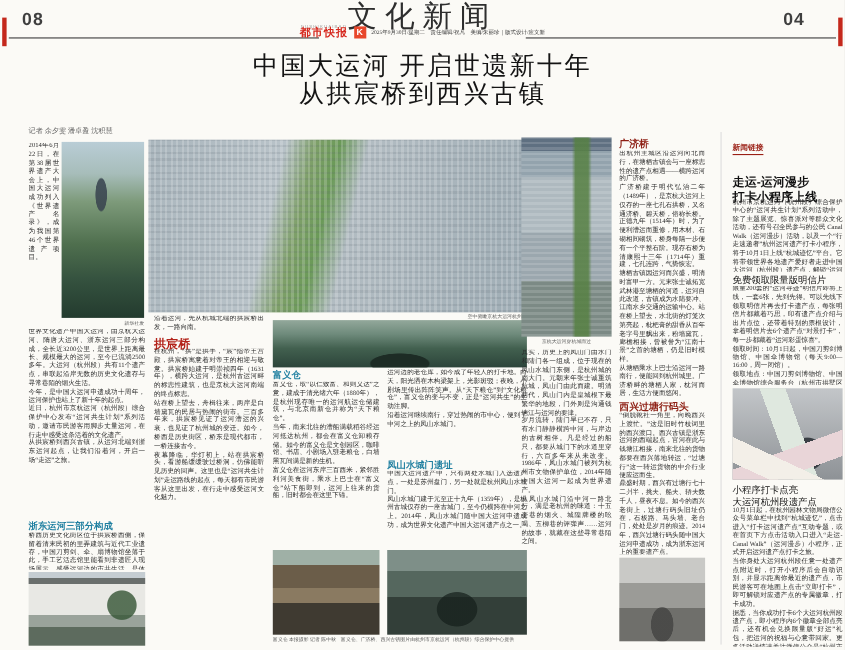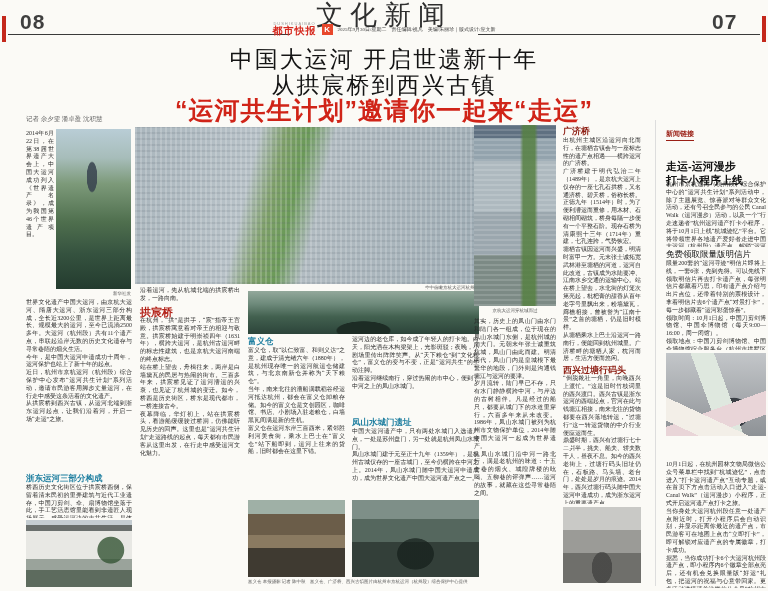--- a/index.html
+++ b/index.html
@@ -1,20 +1,20 @@
 <!DOCTYPE html>
 <html><head>
 <meta charset="utf-8">
 <style>
   html,body{margin:0;padding:0;background:#e8e6e1;}
   #spread{position:relative;width:768px;height:591px;background:#fbfaf6;overflow:hidden;
           font-family:"Liberation Serif",serif;color:#222;}
   .abs{position:absolute;}
   
-  .pagenum{font-family:"Liberation Sans",sans-serif;font-weight:800;font-size:21px;color:#3f3f3f;letter-spacing:1px;}
+  .pagenum{font-family:"Liberation Sans",sans-serif;font-weight:800;font-size:16px;color:#3f3f3f;letter-spacing:1px;}
   .redtab{width:4px;background:#c4281c;}
   .section-title{left:0;right:0;top:-3px;text-align:center;font-size:27px;letter-spacing:7px;color:#2e2e2e;}
   .masthead{top:22px;left:0;right:0;display:flex;justify-content:center;align-items:center;gap:5px;}
   .mh-name-block{display:flex;flex-direction:column;align-items:center;line-height:1;}
   .mh-pinyin{font-size:4px;color:#9a9a9a;letter-spacing:1px;font-family:"Liberation Sans",sans-serif;}
   .mh-name{font-size:10px;font-weight:bold;color:#d6281e;letter-spacing:1px;}
   .mh-logo{width:11px;height:11px;background:#e8472b;color:#fff;font-family:"Liberation Sans",sans-serif;
            font-weight:bold;font-size:8px;display:flex;align-items:center;justify-content:center;}
   .mh-issue{font-size:5px;color:#3c3c3c;}
   .rule{height:1px;background:#3a3a3a;top:34px;}
@@ -68,37 +68,36 @@
       linear-gradient(180deg,#c3c6c9 0,#8e9296 100%);}
 </style>
 </head>
 <body>
 
 <div id="spread">
 
   <div class="abs redtab" style="left:2px;top:16px;height:26px;"></div>
   <div class="abs pagenum" style="left:20px;top:10px;">08</div>
   <div class="abs redtab" style="left:762px;top:16px;height:26px;"></div>
-  <div class="abs pagenum" style="left:712px;top:10px;">07</div>
+  <div class="abs pagenum" style="left:712px;top:10px;">04</div>
   <div class="abs section-title">文化新闻</div>
 
   <div class="abs rule" style="left:8px;width:282px;"></div>
   <div class="abs rule" style="left:478px;width:282px;"></div>
   <div class="abs hl hl1" style="top:44px;">中国大运河 开启世遗新十年</div>
 
   <div class="abs masthead">
     <div class="mh-name-block">
       <span class="mh-pinyin">DUSHIKUAIBAO</span>
       <span class="mh-name">都市快报</span>
     </div>
     <div class="mh-logo">K</div>
     <div class="mh-issue">2025年9月30日/星期二　责任编辑/祝凡　美编/朱丽珍｜版式设计/应文新</div>
   </div>
   <div class="abs hl hl1" style="top:70px;">从拱宸桥到西兴古镇</div>
-  <div class="abs hl hl3" style="top:94px;">“运河共生计划”邀请你一起来“走运”</div>
   <div class="abs byline" style="left:26px;top:115px;">记者 余夕雯 潘卓盈 沈积慧</div>
 
   <div class="abs body-txt" style="left:26px;top:130px;width:28px;height:158px;">2014年6月22日，在第38届世界遗产大会上，中国大运河成功列入《世界遗产名录》，成为我国第46个世界遗产项目。</div>
   <div class="abs photo p1" style="left:56px;top:129px;width:75px;height:160px;"></div>
   <div class="abs cap" style="left:56px;top:291px;width:75px;text-align:right;">新华社发</div>
   <div class="abs body-txt" style="left:26px;top:299px;width:106px;height:172px;">世界文化遗产中国大运河，由京杭大运河、隋唐大运河、浙东运河三部分构成，全长近3200公里，是世界上距离最长、规模最大的运河，至今已流淌2500多年。大运河（杭州段）共有11个遗产点，串联起沿岸无数的历史文化遗存与寻常巷陌的烟火生活。
 今年，是中国大运河申遗成功十周年，运河保护也站上了新十年的起点。
 近日，杭州市京杭运河（杭州段）综合保护中心发布“运河共生计划”系列活动，邀请市民游客用脚步丈量运河，在行走中感受这条活着的文化遗产。
 从拱宸桥到西兴古镇，从运河北端到浙东运河起点，让我们沿着河，开启一场“走运”之旅。</div>
   <div class="abs h-teal" style="left:26px;top:473px;">浙东运河三部分构成</div>
@@ -149,17 +148,19 @@
   <div class="abs vdiv" style="left:655px;top:120px;height:466px;"></div>
   <div class="abs sb-label" style="left:666px;top:129px;">新闻链接</div>
   <div class="abs sb-h1" style="left:666px;top:145px;width:100px;margin-top:14px;">走运-运河漫步
 打卡小程序上线</div>
   <div class="abs body-txt" style="left:666px;top:181px;width:100px;height:66px;">杭州市京杭运河（杭州段）综合保护中心的“运河共生计划”系列活动中，除了主题展览、惊喜派对等群众文化活动，还有号召全民参与的公民 Canal Walk（运河漫步）活动，以及一个“行走速递者”杭州运河遗产打卡小程序，将于10月1日上线“杭城迹忆”平台。它将带领世界各地遗产爱好者走进中国大运河（杭州段）遗产点，解锁“运河打卡”新玩法，为运河保护注入新活力。</div>
   <div class="abs sb-h2" style="left:666px;top:249px;width:100px;">免费领取限量版明信片</div>
   <div class="abs body-txt" style="left:666px;top:260px;width:100px;height:90px;">限量200套的“运河寻迹”明信片即将上线，一套6张，先到先得。可以先线下领取明信片再去打卡遗产点，每张明信片都藏着巧思，印有遗产点介绍与出片点位，还带着特别的票根设计，拿着明信片去6个遗产点“对景打卡”，每一步都藏着“运河彩蛋惊喜”。
 领取时间：10月1日起，中国刀剪剑博物馆、中国伞博物馆（每天9:00—16:00，周一闭馆）。
 领取地点：中国刀剪剑博物馆、中国伞博物馆综合服务台（杭州市拱墅区小河路336号）。</div>
   <div class="abs photo p9" style="left:666px;top:353px;width:100px;height:83px;"></div>
+  <div class="abs sb-h2" style="left:666px;top:440px;width:100px;">小程序打卡点亮
+大运河杭州段遗产点</div>
   <div class="abs body-txt" style="left:666px;top:461px;width:100px;height:127px;">10月1日起，在杭州园林文物局微信公众号菜单栏中找到“杭城迹忆”，点击进入“打卡运河遗产点”互动专题，或在首页下方点击活动入口进入“走运-Canal Walk”（运河漫步）小程序，正式开启运河遗产点打卡之旅。
 当你身处大运河杭州段任意一处遗产点附近时，打开小程序后会自动识别，并显示距离你最近的遗产点，市民游客可在地图上点击“立即打卡”，即可解锁对应遗产点的专属徽章，打卡成功。
 据悉，当你成功打卡6个大运河杭州段遗产点，即小程序内6个徽章全部点亮后，还有机会兑换限量版“好运”礼包，把运河的祝福与心意带回家。更多活动详情请关注微信公众号“杭州市园林文物局”和“杭州运河世界文化遗产”。</div>
 
 </div>
 
 </body></html>

